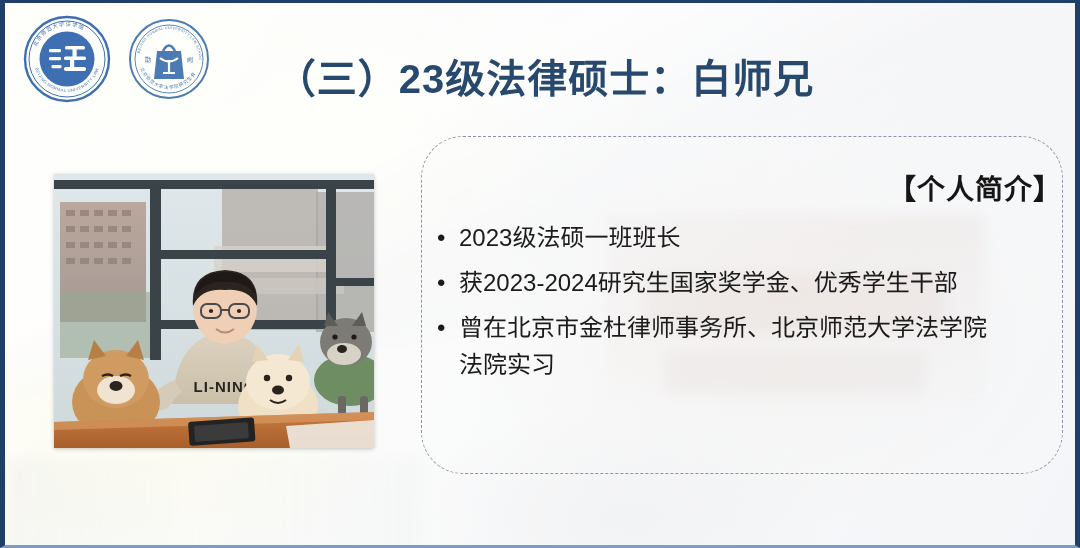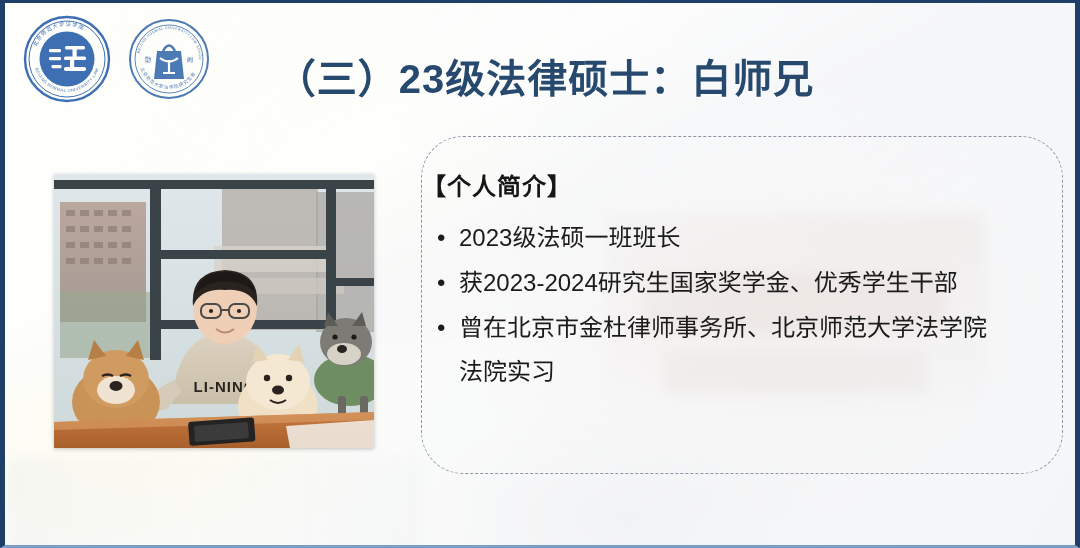--- a/index.html
+++ b/index.html
@@ -159,22 +159,22 @@
     border: 1.6px dashed #8d94a3;
     border-radius: 42px;
     box-sizing: border-box;
     background: rgba(255,255,255,0.10);
   }
   .info-heading {
     position: absolute;
     left: 0;
     top: 30px;
     width: 100%;
-    text-align: left;
-    font-size: 24px;
+    text-align: right;
+    font-size: 28px;
     font-weight: bold;
     color: #161616;
     letter-spacing: 1px;
   }
   .bullets {
     position: absolute;
     left: 15px;
     top: 85px;
     right: 8px;
   }
@@ -192,21 +192,21 @@
     text-align: left;
     font-size: 24px;
     line-height: 1.34;
     color: #1b1b1b;
   }
   .bullet .txt {
     flex: 1 1 auto;
   }
   .bullet .txt .cont {
     display: block;
-    margin-top: 12px;
+    margin-top: 5px;
   }
 </style>
 </head>
 <body>
 
 <div class="slide">
 
   <div class="bg-base"></div>
   <div class="bg-blobs"></div>
   <div class="bg-ghost-banner"></div>

